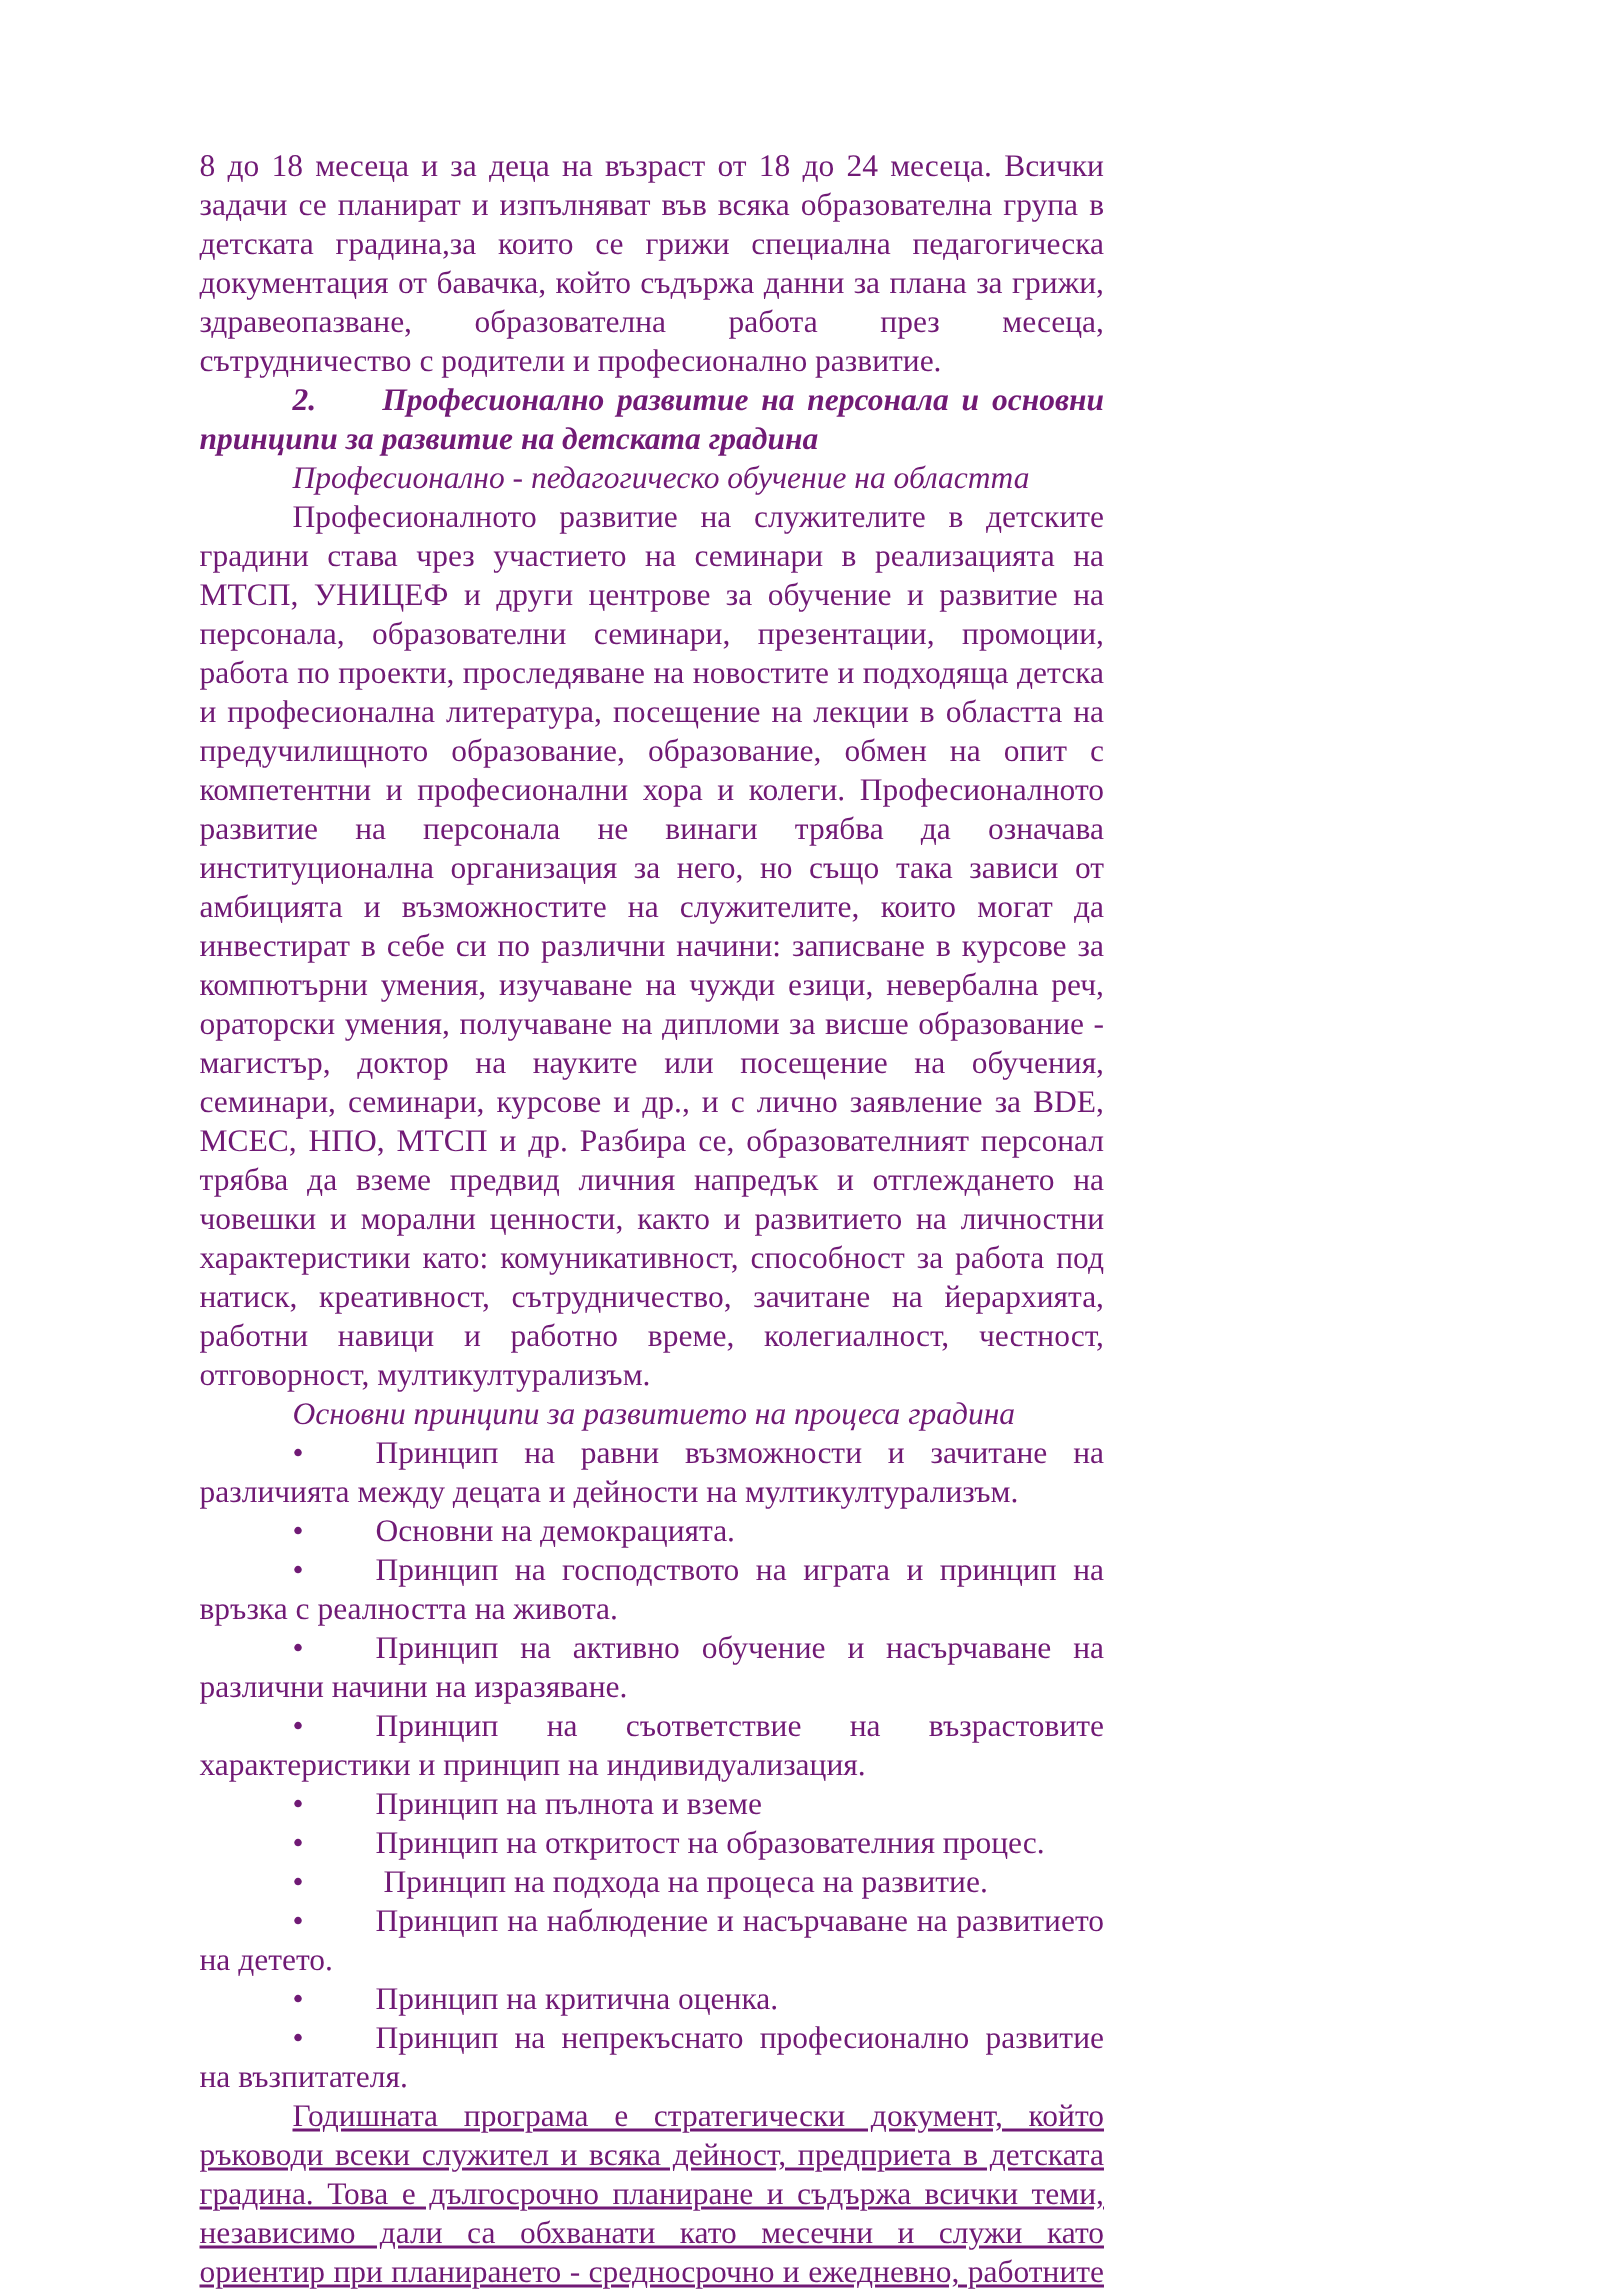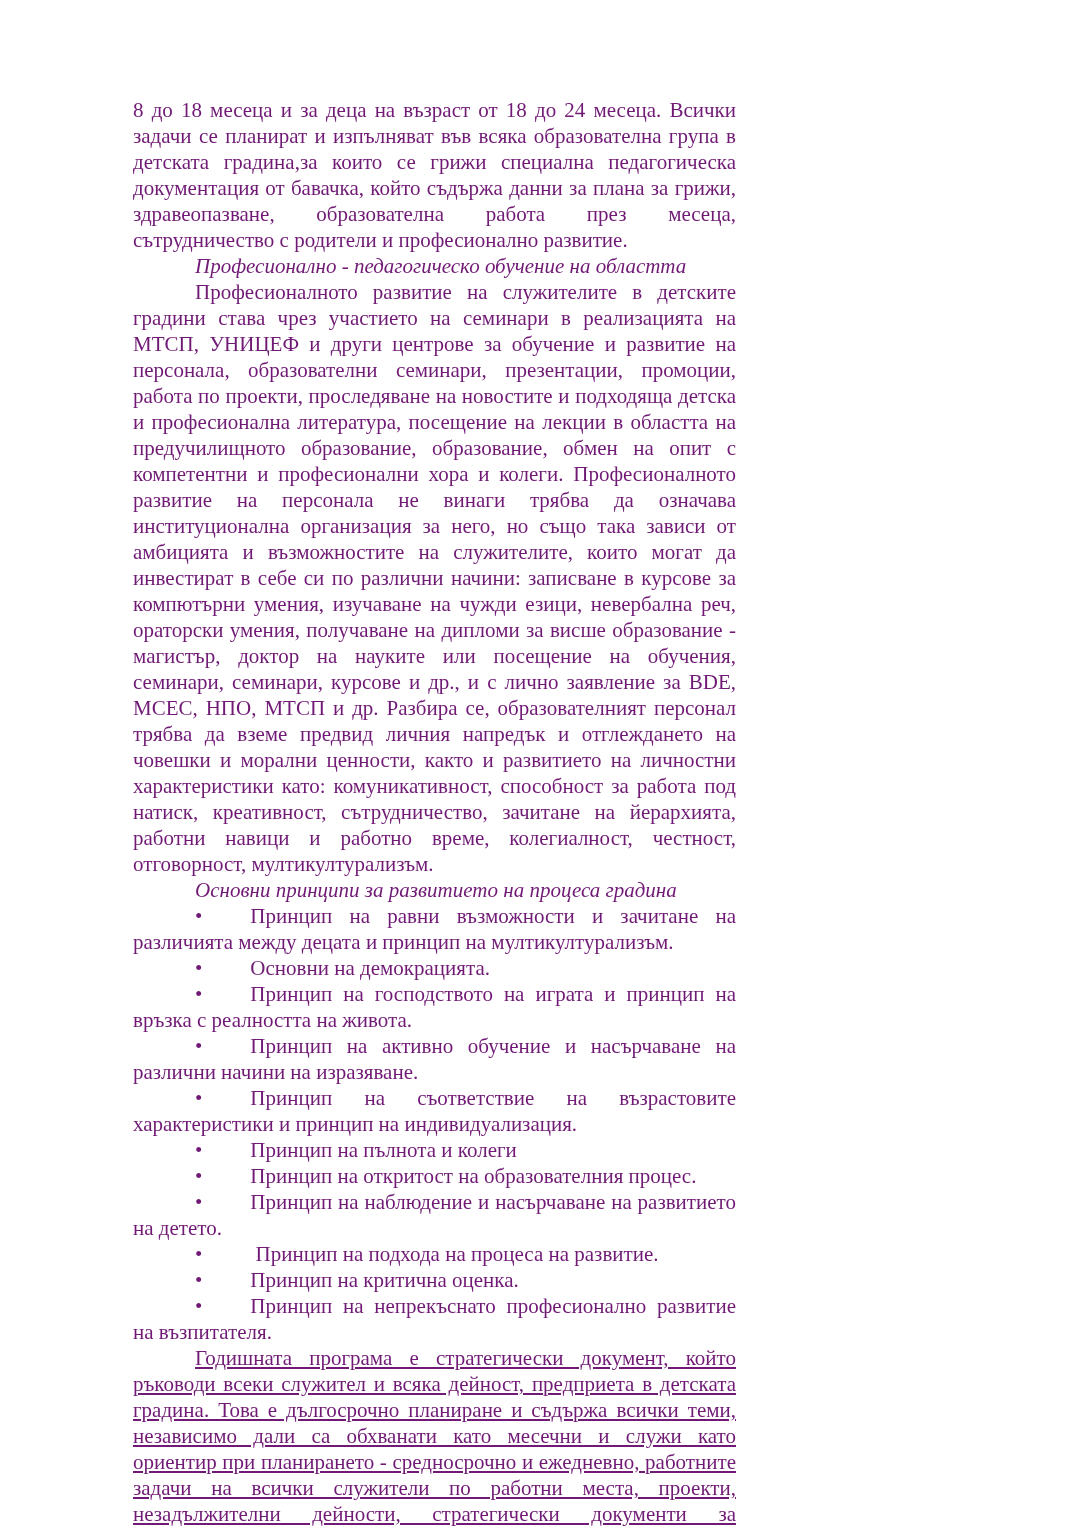--- a/index.html
+++ b/index.html
@@ -55,44 +55,45 @@
     text-decoration: underline;
   }
 </style>
 </head>
 <body>
 
 <div class="page">
 
   <p class="para">8 до 18 месеца и за деца на възраст от 18 до 24 месеца. Всички задачи се планират и изпълняват във всяка образователна група в детската градина,за които се грижи специална педагогическа документация от бавачка, който съдържа данни за плана за грижи, здравеопазване, образователна работа през месеца, сътрудничество с родители и професионално развитие.</p>
 
+  <p class="heading"><span>2.</span><span class="tab"></span><span>Професионално развитие на персонала и основни принципи за развитие на детската градина</span></p>
 
   <p class="subheading">Професионално - педагогическо обучение на областта</p>
 
   <p class="indent">Професионалното развитие на служителите в детските градини става чрез участието на семинари в реализацията на МТСП, УНИЦЕФ и други центрове за обучение и развитие на персонала, образователни семинари, презентации, промоции, работа по проекти, проследяване на новостите и подходяща детска и професионална литература, посещение на лекции в областта на предучилищното образование, образование, обмен на опит с компетентни и професионални хора и колеги. Професионалното развитие на персонала не винаги трябва да означава институционална организация за него, но също така зависи от амбицията и възможностите на служителите, които могат да инвестират в себе си по различни начини: записване в курсове за компютърни умения, изучаване на чужди езици, невербална реч, ораторски умения, получаване на дипломи за висше образование - магистър, доктор на науките или посещение на обучения, семинари, семинари, курсове и др., и с лично заявление за BDE, МСЕС, НПО, МТСП и др. Разбира се, образователният персонал трябва да вземе предвид личния напредък и отглеждането на човешки и морални ценности, както и развитието на личностни характеристики като: комуникативност, способност за работа под натиск, креативност, сътрудничество, зачитане на йерархията, работни навици и работно време, колегиалност, честност, отговорност, мултикултурализъм.</p>
 
   <p class="subheading">Основни принципи за развитието на процеса градина</p>
 
-  <p class="bullet-item"><span>•</span><span class="tab"></span><span>Принцип на равни възможности и зачитане на различията между децата и принцип на мултикултурализъм.</span></p>
+  <p class="bullet-item"><span>•</span><span class="tab"></span><span>Принцип на равни възможности и зачитане на различията между децата и дейности на мултикултурализъм.</span></p>
 
   <p class="bullet-item"><span>•</span><span class="tab"></span><span>Основни на демокрацията.</span></p>
 
   <p class="bullet-item"><span>•</span><span class="tab"></span><span>Принцип на господството на играта и принцип на връзка с реалността на живота.</span></p>
 
   <p class="bullet-item"><span>•</span><span class="tab"></span><span>Принцип на активно обучение и насърчаване на различни начини на изразяване.</span></p>
 
   <p class="bullet-item"><span>•</span><span class="tab"></span><span>Принцип на съответствие на възрастовите характеристики и принцип на индивидуализация.</span></p>
 
-  <p class="bullet-item"><span>•</span><span class="tab"></span><span>Принцип на пълнота и колеги</span></p>
+  <p class="bullet-item"><span>•</span><span class="tab"></span><span>Принцип на пълнота и вземе</span></p>
 
   <p class="bullet-item"><span>•</span><span class="tab"></span><span>Принцип на откритост на образователния процес.</span></p>
 
+  <p class="bullet-item"><span>•</span><span class="tab"></span><span> Принцип на подхода на процеса на развитие.</span></p>
+
   <p class="bullet-item"><span>•</span><span class="tab"></span><span>Принцип на наблюдение и насърчаване на развитието на детето.</span></p>
-
-  <p class="bullet-item"><span>•</span><span class="tab"></span><span> Принцип на подхода на процеса на развитие.</span></p>
 
   <p class="bullet-item"><span>•</span><span class="tab"></span><span>Принцип на критична оценка.</span></p>
 
   <p class="bullet-item"><span>•</span><span class="tab"></span><span>Принцип на непрекъснато професионално развитие на възпитателя.</span></p>
 
 
   <p class="indent justify-last">Годишната програма е стратегически документ, който ръководи всеки служител и всяка дейност, предприета в детската градина. Това е дългосрочно планиране и съдържа всички теми, независимо дали са обхванати като месечни и служи като ориентир при планирането - средносрочно и ежедневно, работните задачи на всички служители по работни места, проекти, незадължителни дейности, стратегически документи за реализиране на дейността, принципи и цели, за които институцията работи, планове за професионално развитие на служителите, организация на работата, административни и финансови операции, брой и структура на служителите, детско здравеопазване, менютата за хранене на децата, всички отчети за работата, сътрудничеството с</p>
 
 </div>
 

